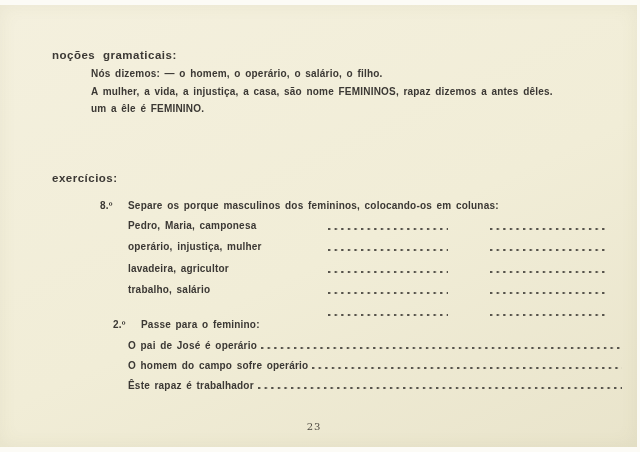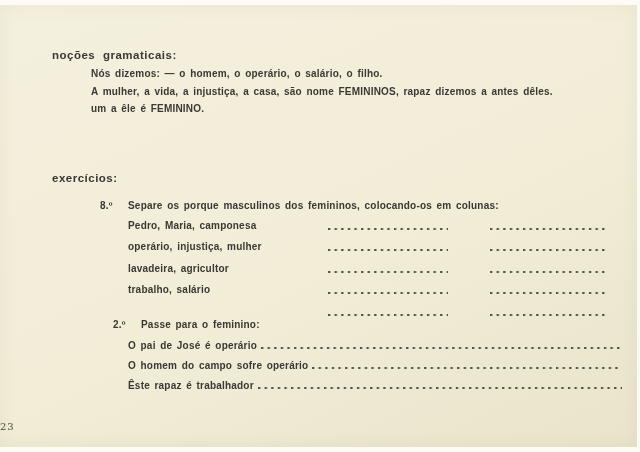--- a/index.html
+++ b/index.html
@@ -37,21 +37,21 @@
   }
   .d1 { position:absolute; left:200px; top:11px; width:120px; }
   .d2 { position:absolute; left:362px; top:11px; width:118px; }
 
   .ex2-lines { position:absolute; left:128px; top:327px; width:494px; }
   .line2 { display:flex; align-items:flex-end; height:20px; }
   .sentence { line-height:13px; white-space:nowrap; }
   .leader { flex:1; margin:0 0 2px 4px; }
 
   .pagenum {
-    position:absolute; left:0; top:416px; width:628px; text-align:left;
+    position:absolute; left:0; top:416px; width:628px; text-align:center;
     font-family:"DejaVu Serif", serif; font-size:10px; font-weight:400;
     color:#4c4840; letter-spacing:1px;
   }
 </style>
 </head>
 <body>
 
 <div class="page">
 
   <div class="txt section-heading" style="left:52px; top:44px;">noções gramaticais:</div>

